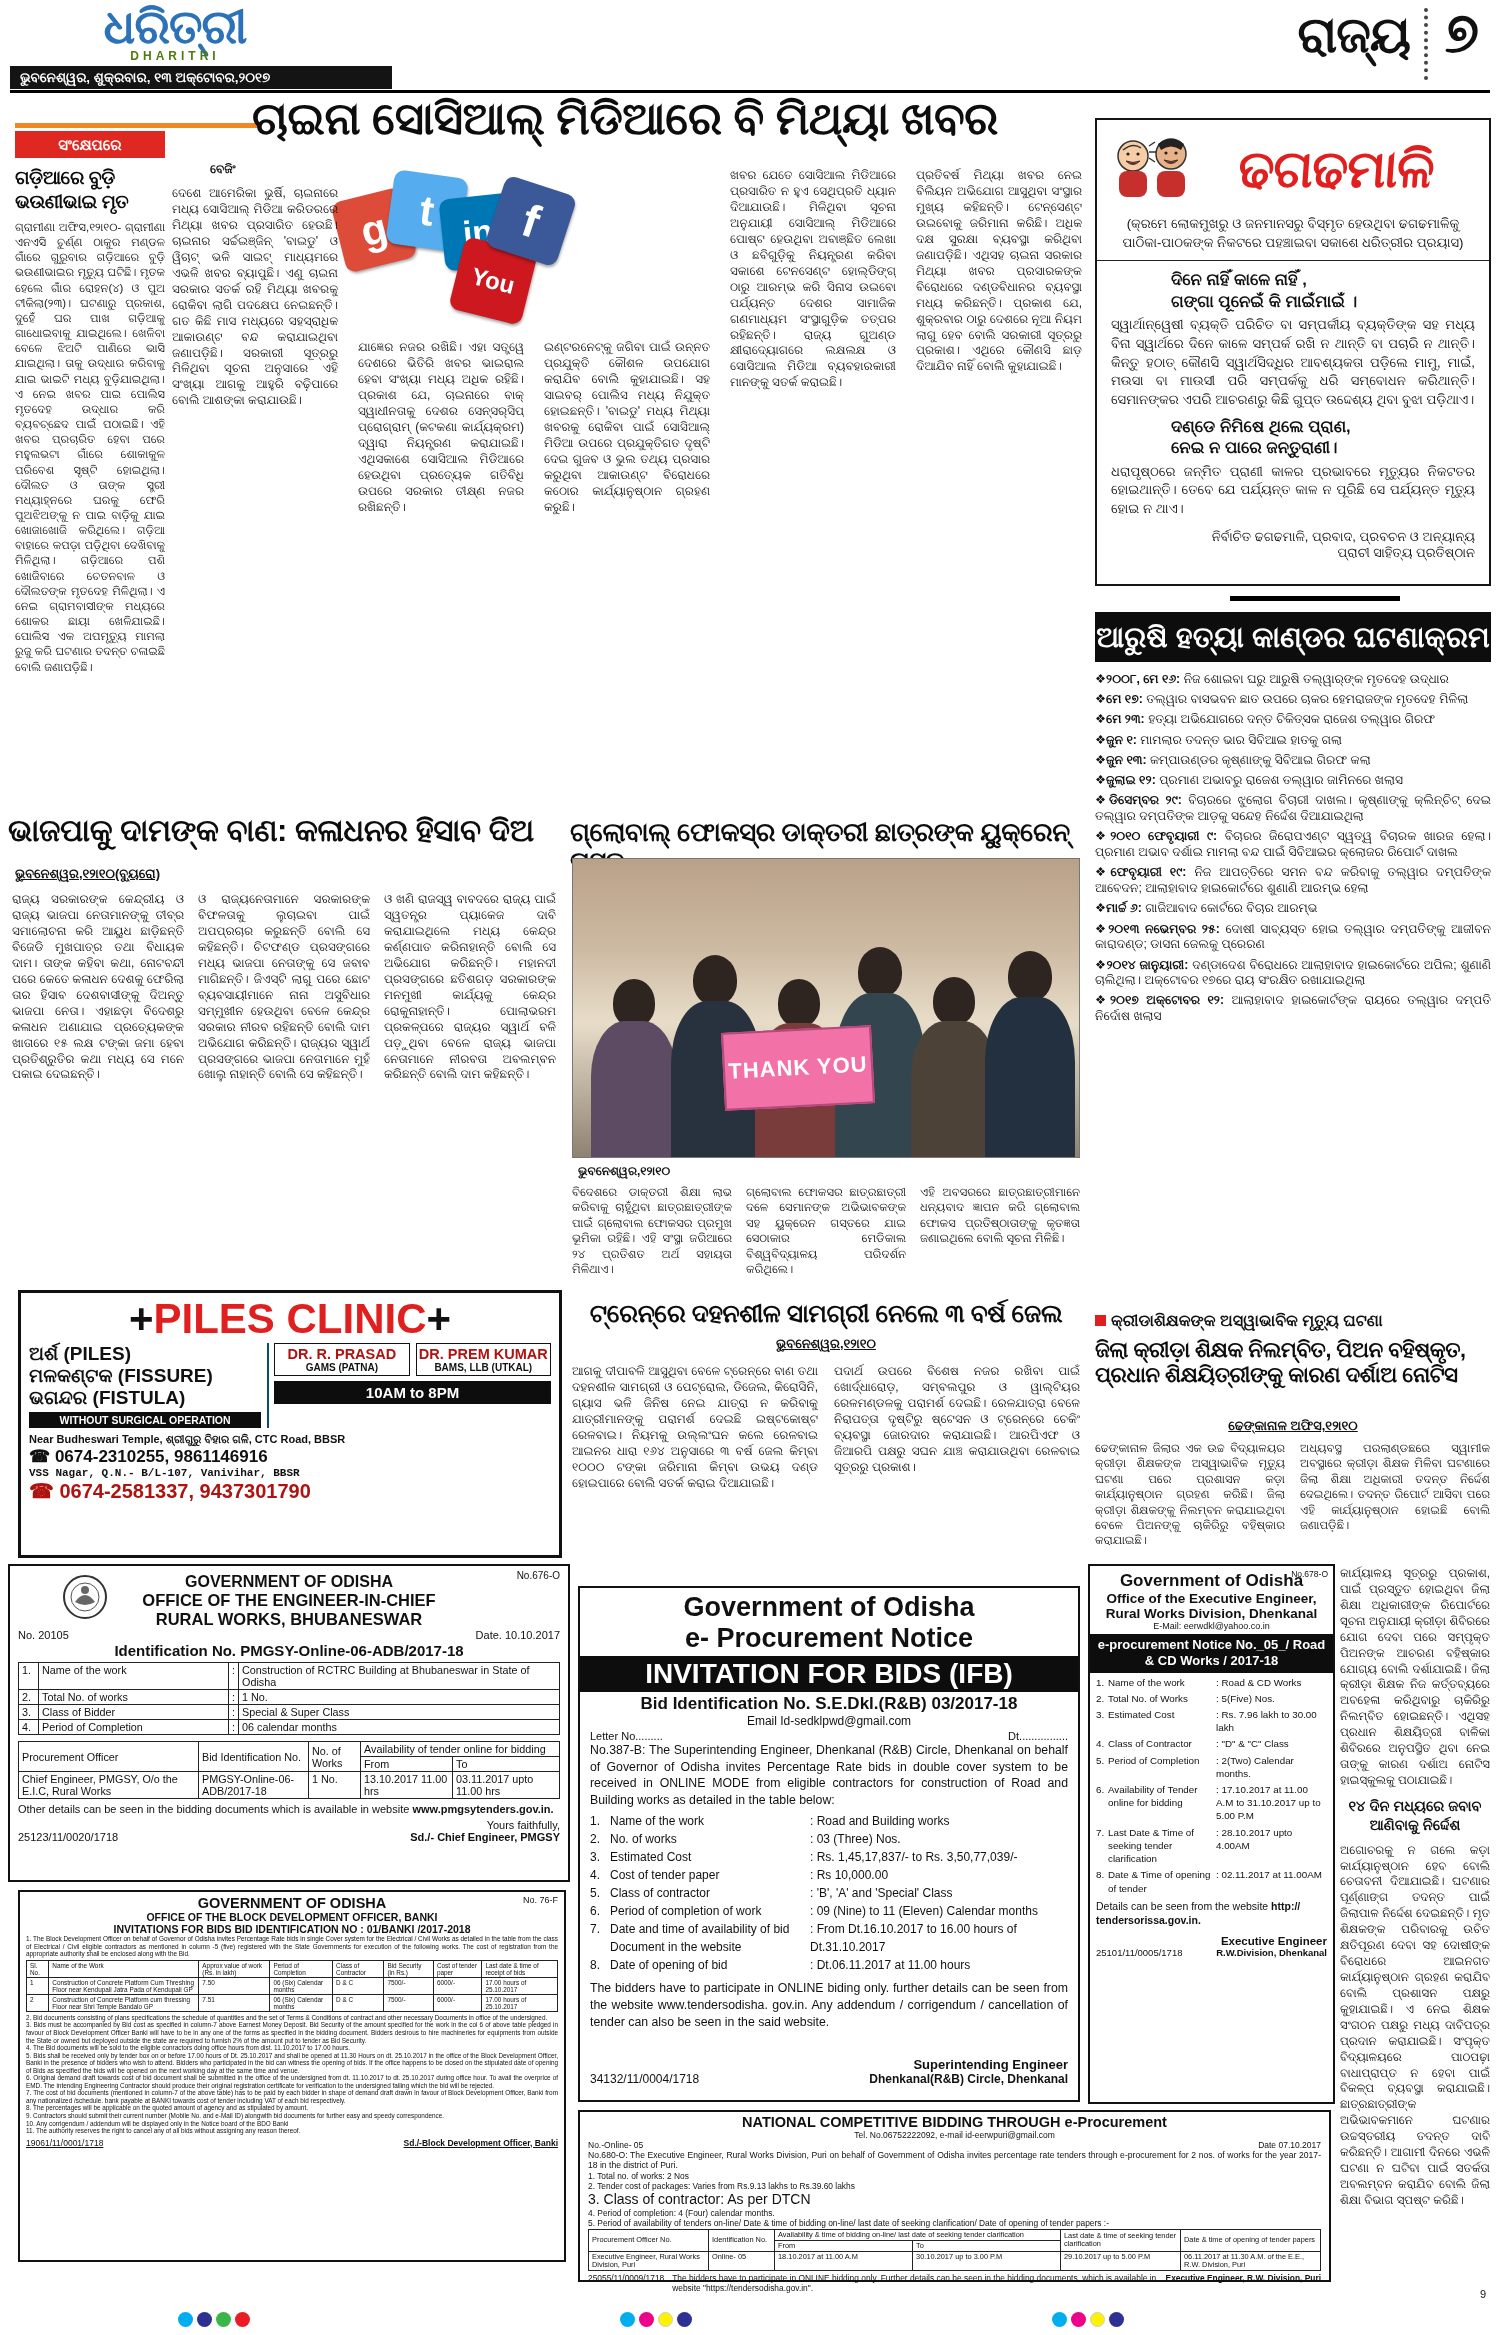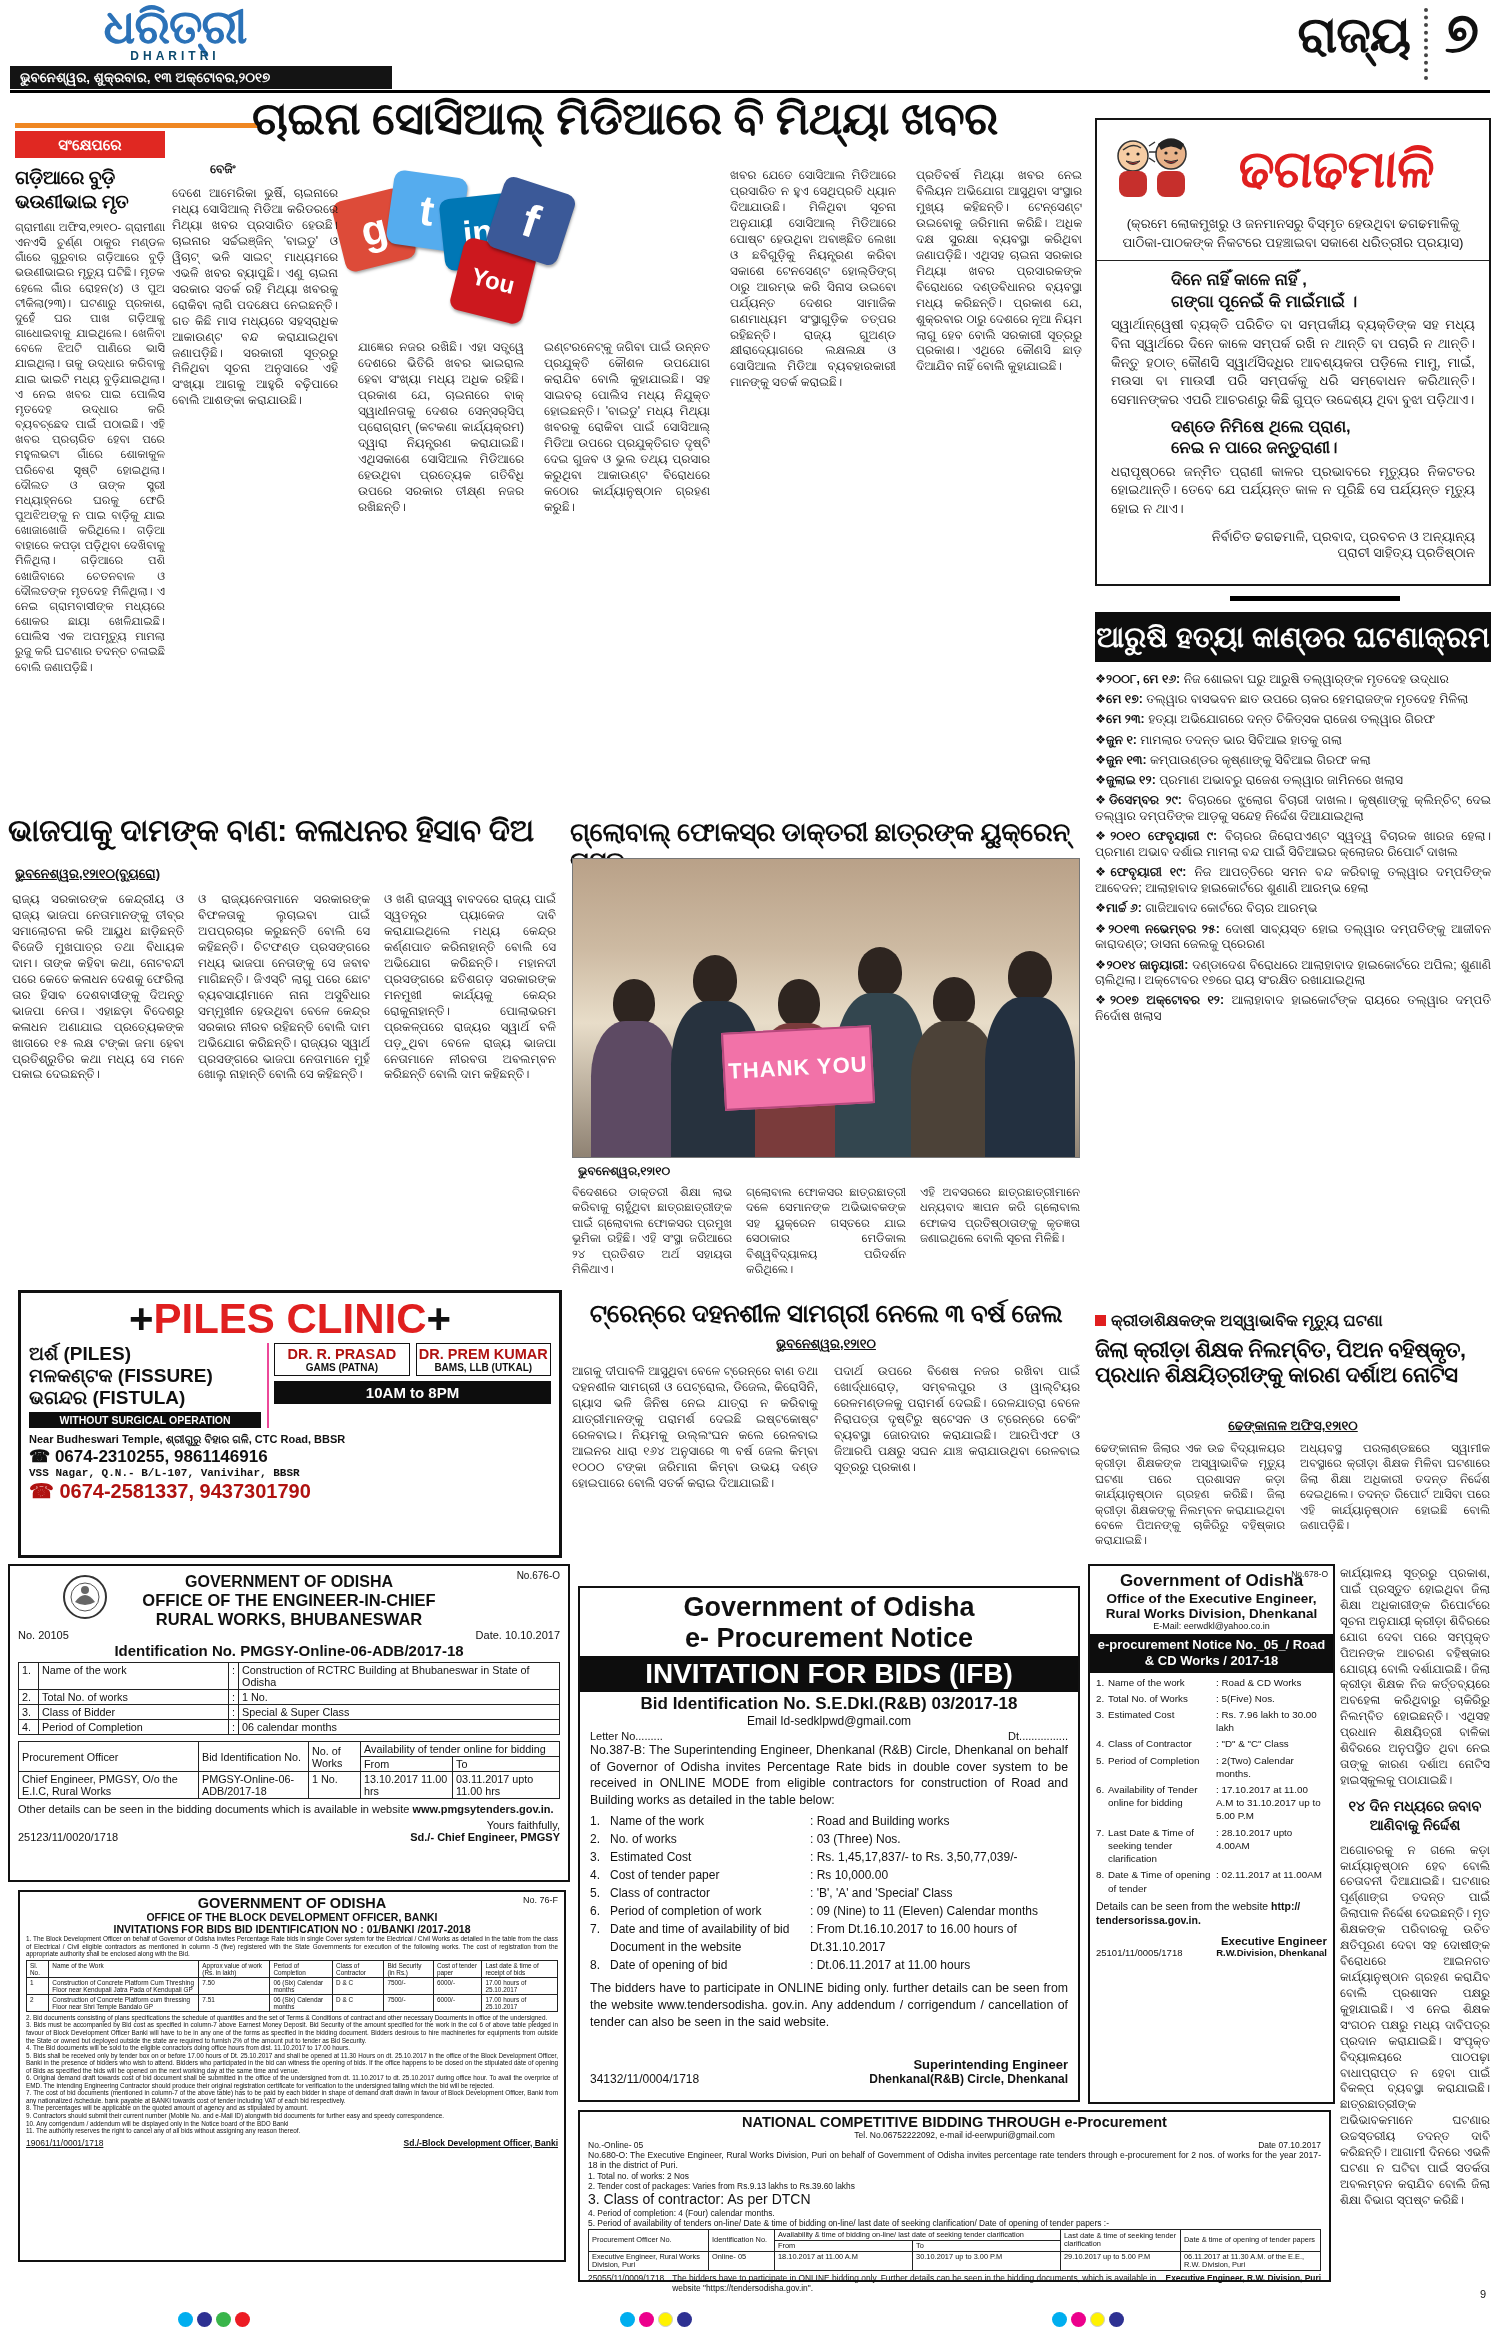--- a/index.html
+++ b/index.html
@@ -30,21 +30,21 @@
   .head{position:absolute;border-radius:50% 50% 45% 45%;background:#2e2520;}
   .torso{position:absolute;border-radius:40% 40% 0 0;}
 </style>
 </head>
 <body>
 
 <div id="page">
 
   <div class="abs" style="left:55px;top:2px;width:240px;text-align:center;">
     <div style="font-size:47px;font-weight:bold;color:#2b72b8;letter-spacing:-1px;line-height:1.05;">ଧରିତ୍ରୀ</div>
-    <div style="font-size:12px;font-weight:bold;color:#0c4a6e;letter-spacing:4px;margin-top:-2px;">DHARITRI</div>
+    <div style="font-size:12px;font-weight:bold;color:#4d7c0f;letter-spacing:4px;margin-top:-2px;">DHARITRI</div>
   </div>
   <div class="abs datebar" style="left:10px;top:66px;width:382px;height:23px;line-height:23px;font-size:13.5px;padding-left:10px;">ଭୁବନେଶ୍ୱର, ଶୁକ୍ରବାର, ୧୩ ଅକ୍ଟୋବର,୨୦୧୭</div>
   <div class="abs b" style="left:1150px;top:6px;width:260px;font-size:50px;text-align:right;letter-spacing:-1px;">ରାଜ୍ୟ</div>
   <div class="abs" style="left:1424px;top:8px;height:72px;border-left:4px dotted #444;"></div>
   <div class="abs b" style="left:1432px;top:0px;width:60px;font-size:56px;text-align:center;">୭</div>
   <div class="abs rule" style="left:10px;top:90px;width:1480px;height:3px;"></div>
 
   <div class="abs" style="left:15px;top:123px;width:245px;height:5px;background:#ef8722;"></div>
   <div class="abs redbox ctr" style="left:15px;top:131px;width:150px;height:27px;line-height:27px;font-size:15px;">ସଂକ୍ଷେପରେ</div>
   <div class="abs hl" style="left:15px;top:166px;width:150px;font-size:19px;line-height:1.25;">ଗଡ଼ିଆରେ ବୁଡ଼ି ଭଉଣୀଭାଇ ମୃତ</div>
@@ -178,21 +178,21 @@
     <div style="font-size:11.8px;line-height:1.35;text-align:justify;">କାର୍ଯ୍ୟାଳୟ ସୂତ୍ରରୁ ପ୍ରକାଶ, ପାଇଁ ପ୍ରସ୍ତୁତ ହୋଇଥିବା ଜିଲା ଶିକ୍ଷା ଅଧିକାରୀଙ୍କ ରିପୋର୍ଟରେ ସୂଚନା ଅନୁଯାୟୀ କ୍ରୀଡ଼ା ଶିବିରରେ ଯୋଗ ଦେବା ପରେ ସମ୍ପୃକ୍ତ ପିଅନଙ୍କ ଆଚରଣ ବହିଷ୍କାର ଯୋଗ୍ୟ ବୋଲି ଦର୍ଶାଯାଇଛି। ଜିଲା କ୍ରୀଡ଼ା ଶିକ୍ଷକ ନିଜ କର୍ତ୍ତବ୍ୟରେ ଅବହେଳା କରିଥିବାରୁ ଚାକିରିରୁ ନିଲମ୍ବିତ ହୋଇଛନ୍ତି। ଏଥିସହ ପ୍ରଧାନ ଶିକ୍ଷୟିତ୍ରୀ ବାଳିକା ଶିବିରରେ ଅନୁପସ୍ଥିତ ଥିବା ନେଇ ତାଙ୍କୁ କାରଣ ଦର୍ଶାଅ ନୋଟିସ ହାଇସ୍କୁଲକୁ ପଠାଯାଇଛି।</div>
     <div class="b ctr" style="font-size:14.5px;line-height:1.3;margin:8px 0;">୧୪ ଦିନ ମଧ୍ୟରେ ଜବାବ ଆଣିବାକୁ ନିର୍ଦ୍ଦେଶ</div>
     <div style="font-size:11.8px;line-height:1.35;text-align:justify;">ଅଗୋଚରକୁ ନ ଗଲେ କଡ଼ା କାର୍ଯ୍ୟାନୁଷ୍ଠାନ ହେବ ବୋଲି ଚେତାବନୀ ଦିଆଯାଇଛି। ଘଟଣାର ପୂର୍ଣ୍ଣାଙ୍ଗ ତଦନ୍ତ ପାଇଁ ଜିଲାପାଳ ନିର୍ଦ୍ଦେଶ ଦେଇଛନ୍ତି। ମୃତ ଶିକ୍ଷକଙ୍କ ପରିବାରକୁ ଉଚିତ କ୍ଷତିପୂରଣ ଦେବା ସହ ଦୋଷୀଙ୍କ ବିରୋଧରେ ଆଇନଗତ କାର୍ଯ୍ୟାନୁଷ୍ଠାନ ଗ୍ରହଣ କରାଯିବ ବୋଲି ପ୍ରଶାସନ ପକ୍ଷରୁ କୁହାଯାଇଛି। ଏ ନେଇ ଶିକ୍ଷକ ସଂଗଠନ ପକ୍ଷରୁ ମଧ୍ୟ ଦାବିପତ୍ର ପ୍ରଦାନ କରାଯାଇଛି। ସଂପୃକ୍ତ ବିଦ୍ୟାଳୟରେ ପାଠପଢ଼ା ବାଧାପ୍ରାପ୍ତ ନ ହେବା ପାଇଁ ବିକଳ୍ପ ବ୍ୟବସ୍ଥା କରାଯାଇଛି। ଛାତ୍ରଛାତ୍ରୀଙ୍କ ଅଭିଭାବକମାନେ ଘଟଣାର ଉଚ୍ଚସ୍ତରୀୟ ତଦନ୍ତ ଦାବି କରିଛନ୍ତି। ଆଗାମୀ ଦିନରେ ଏଭଳି ଘଟଣା ନ ଘଟିବା ପାଇଁ ସତର୍କତା ଅବଲମ୍ବନ କରାଯିବ ବୋଲି ଜିଲା ଶିକ୍ଷା ବିଭାଗ ସ୍ପଷ୍ଟ କରିଛି।</div>
   </div>
 
   <div class="abs" style="left:18px;top:1290px;width:544px;height:268px;border:3px solid #111;padding:4px 8px;">
     <div class="ctr" style="font-size:42px;font-weight:bold;color:#e01f1f;line-height:1.05;">
       <span style="color:#111;">+</span><span>PILES CLINIC</span><span style="color:#111;">+</span>
     </div>
     <div style="display:flex;margin-top:2px;">
-      <div style="width:46%;border-right:2px solid #ec4899;padding-right:6px;">
+      <div style="width:46%;border-right:2px solid #0c4a6e;padding-right:6px;">
         <div class="b" style="font-size:19px;">ଅର୍ଶ (PILES)</div>
         <div class="b" style="font-size:19px;">ମଳକଣ୍ଟକ (FISSURE)</div>
         <div class="b" style="font-size:19px;">ଭଗନ୍ଦର (FISTULA)</div>
         <div class="blackbar ctr" style="font-size:10.5px;padding:2px 0;margin-top:3px;">WITHOUT SURGICAL OPERATION</div>
       </div>
       <div style="width:54%;padding-left:5px;">
         <div style="display:flex;gap:6px;">
           <div style="flex:1;border:1.5px solid #111;padding:2px;text-align:center;">
             <div class="b" style="font-size:14.5px;color:#b01210;">DR. R. PRASAD</div>
             <div class="b" style="font-size:10px;">GAMS (PATNA)</div>

